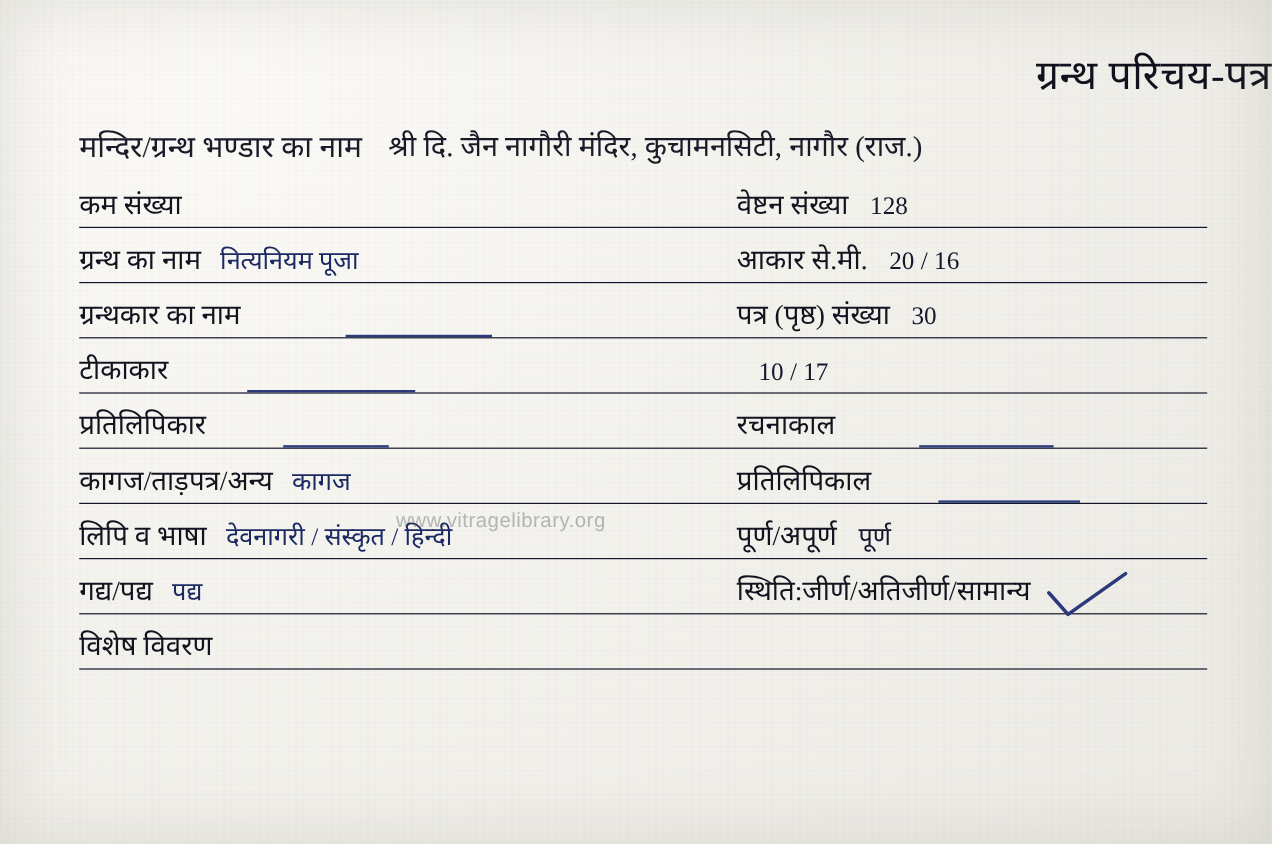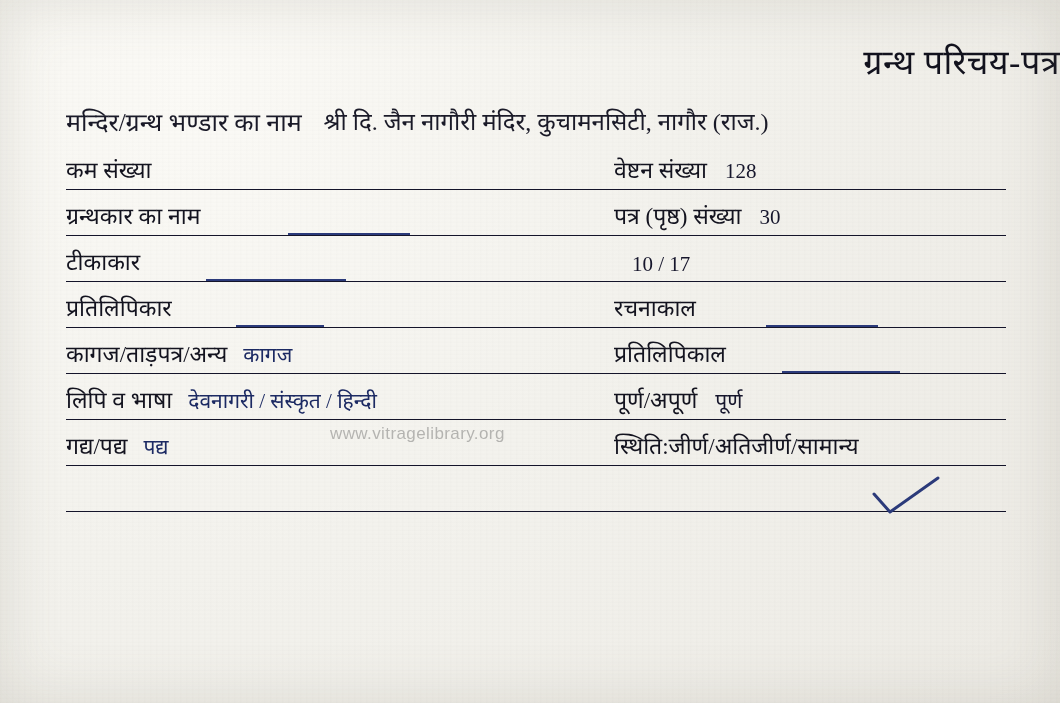--- a/index.html
+++ b/index.html
@@ -160,20 +160,31 @@
       <div class="cell left">
         <span class="lbl">कम संख्या</span>
         <span class="val ink"></span>
       </div>
       <div class="cell right">
         <span class="lbl">वेष्टन संख्या</span>
         <span class="num">128</span>
       </div>
     </div>
 
+    <div class="row">
+      <div class="rule"></div>
+      <div class="cell left">
+        <span class="lbl">ग्रन्थ का नाम</span>
+        <span class="val ink">नित्यनियम पूजा</span>
+      </div>
+      <div class="cell right">
+        <span class="lbl">आकार से.मी.</span>
+        <span class="num">20 / 16</span>
+      </div>
+    </div>
 
     <div class="row">
       <div class="rule"></div>
       <div class="ustroke" style="left:222px; width:122px;"></div>
       <div class="cell left">
         <span class="lbl">ग्रन्थकार का नाम</span>
         <span class="val ink"></span>
       </div>
       <div class="cell right">
         <span class="lbl">पत्र (पृष्ठ) संख्या</span>
@@ -240,20 +251,24 @@
       </div>
       <div class="cell right">
         <span class="lbl">स्थिति:जीर्ण/अतिजीर्ण/सामान्य</span>
         <span class="num"></span>
       </div>
     </div>
 
 
     <div class="row">
       <div class="rule"></div>
+      <div class="cell left">
+        <span class="lbl">विशेष विवरण</span>
+        <span class="val ink"></span>
+      </div>
     </div>
 
   </div>
 
   <div class="checkmark">
     <svg width="70" height="44" viewBox="0 0 70 44">
       <path d="M2 18 L18 36 L66 2" fill="none" stroke="#2b3a7a" stroke-width="3" stroke-linecap="round" stroke-linejoin="round"></path>
     </svg>
   </div>
 

